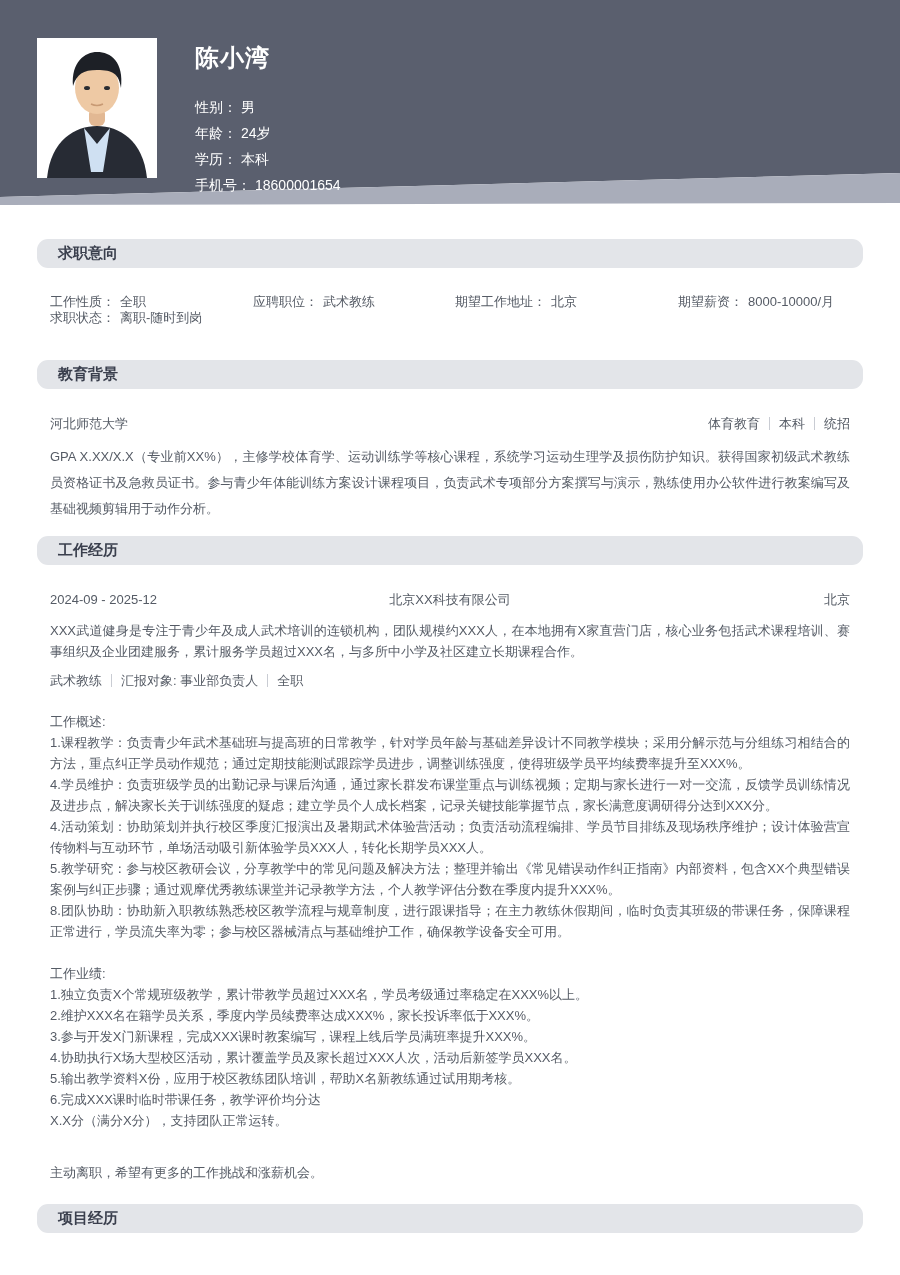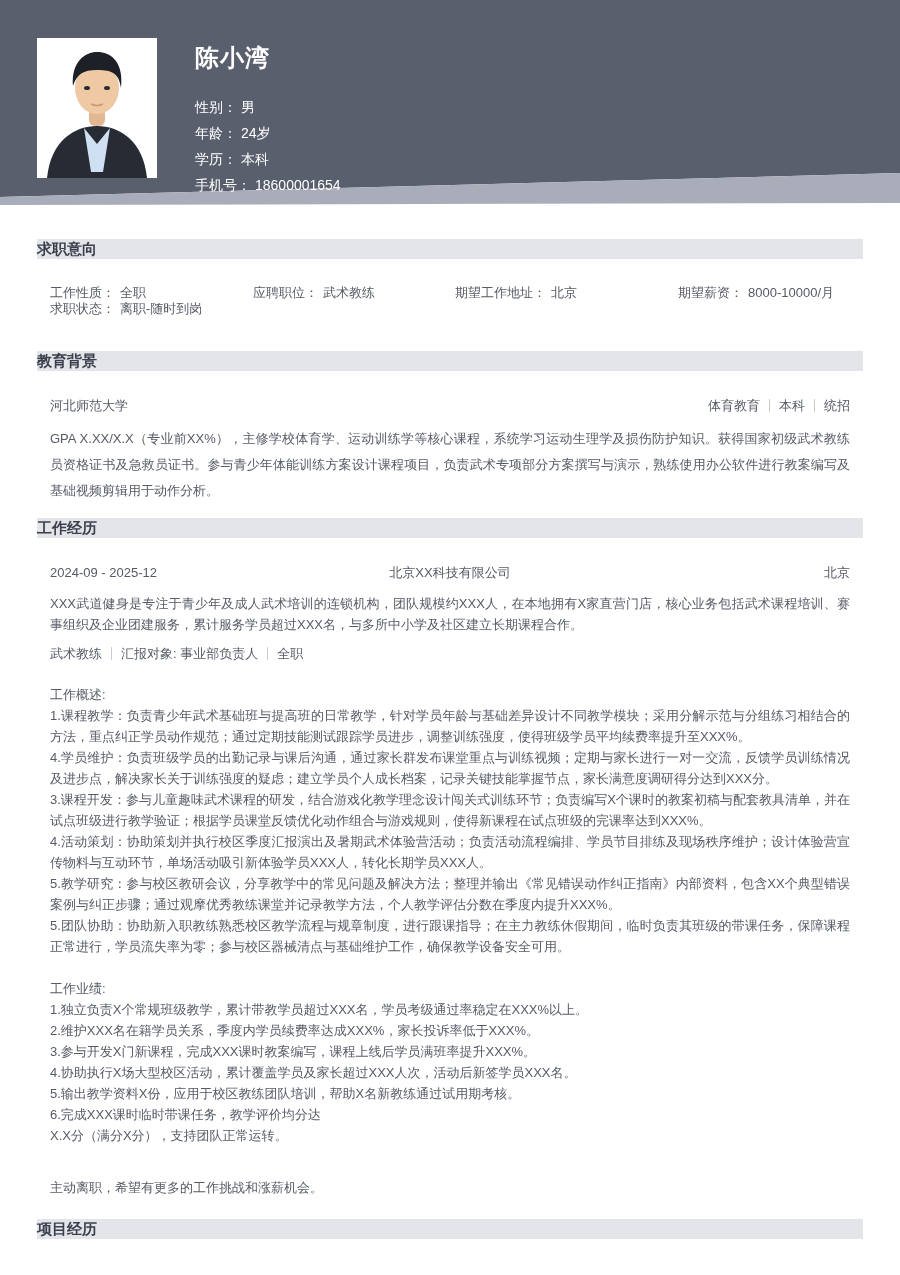--- a/index.html
+++ b/index.html
@@ -27,22 +27,22 @@
   .header-info { position:absolute; left:195px; top:42px; right:40px; color:#ffffff; }
   .person-name { font-size:24px; font-weight:bold; letter-spacing:1px; color:#ffffff; }
   .detail-cols { display:flex; margin-top:20px; }
   .detail-col { display:flex; flex-direction:column; }
   .detail-col.left { width:235px; }
   .detail-pair { font-size:14px; height:26px; line-height:26px; white-space:nowrap; }
   .detail-pair .lbl { margin-right:4px; }
   
   .content { margin:0 37px; }
   .section-bar {
-    height:20px; background:#e3e5e9; border-radius:0;
-    display:flex; align-items:center; 
+    height:29px; background:#e3e5e9; border-radius:11px;
+    display:flex; align-items:center; padding-left:21px;
     font-size:15px; font-weight:bold; color:#3a3f4d;
   }
   .sec-jobintent { margin-top:33px; }
   .sec-edu      { margin-top:34px; }
   .sec-work     { margin-top:14px; }
   .sec-project  { margin-top:21px; }
   .section-body { padding:0 13px; font-size:13px; }
   
   .intent-grid {
     margin-top:26px;
@@ -149,24 +149,23 @@
       </div>
       <p class="work-intro">XXX武道健身是专注于青少年及成人武术培训的连锁机构，团队规模约XXX人，在本地拥有X家直营门店，核心业务包括武术课程培训、赛事组织及企业团建服务，累计服务学员超过XXX名，与多所中小学及社区建立长期课程合作。</p>
       <div class="role-line tagline">
         <span>武术教练</span><span class="vsep"></span><span>汇报对象: 事业部负责人</span><span class="vsep"></span><span>全职</span>
       </div>
 
       <div class="work-block">
         <p>工作概述:</p>
         <p>1.课程教学：负责青少年武术基础班与提高班的日常教学，针对学员年龄与基础差异设计不同教学模块；采用分解示范与分组练习相结合的方法，重点纠正学员动作规范；通过定期技能测试跟踪学员进步，调整训练强度，使得班级学员平均续费率提升至XXX%。</p>
         <p>4.学员维护：负责班级学员的出勤记录与课后沟通，通过家长群发布课堂重点与训练视频；定期与家长进行一对一交流，反馈学员训练情况及进步点，解决家长关于训练强度的疑虑；建立学员个人成长档案，记录关键技能掌握节点，家长满意度调研得分达到XXX分。</p>
-        <p>3.课程开发：参与儿童趣味武术课程的研发，结合游戏化教学理念设计闯关式训练环节；负责编写X个课时的教案初稿与配套教具清单，并在试点班级进行教学验证；根据学员课堂反馈优化动作组合与游戏规则，使得新课程在试点班级的完课率达到XXX%。</p>
         <p>4.活动策划：协助策划并执行校区季度汇报演出及暑期武术体验营活动；负责活动流程编排、学员节目排练及现场秩序维护；设计体验营宣传物料与互动环节，单场活动吸引新体验学员XXX人，转化长期学员XXX人。</p>
         <p>5.教学研究：参与校区教研会议，分享教学中的常见问题及解决方法；整理并输出《常见错误动作纠正指南》内部资料，包含XX个典型错误案例与纠正步骤；通过观摩优秀教练课堂并记录教学方法，个人教学评估分数在季度内提升XXX%。</p>
-        <p>5.团队协助：协助新入职教练熟悉校区教学流程与规章制度，进行跟课指导；在主力教练休假期间，临时负责其班级的带课任务，保障课程正常进行，学员流失率为零；参与校区器械清点与基础维护工作，确保教学设备安全可用。</p>
+        <p>8.团队协助：协助新入职教练熟悉校区教学流程与规章制度，进行跟课指导；在主力教练休假期间，临时负责其班级的带课任务，保障课程正常进行，学员流失率为零；参与校区器械清点与基础维护工作，确保教学设备安全可用。</p>
       </div>
 
       <div class="work-block results-block">
         <p>工作业绩:</p>
         <p>1.独立负责X个常规班级教学，累计带教学员超过XXX名，学员考级通过率稳定在XXX%以上。</p>
         <p>2.维护XXX名在籍学员关系，季度内学员续费率达成XXX%，家长投诉率低于XXX%。</p>
         <p>3.参与开发X门新课程，完成XXX课时教案编写，课程上线后学员满班率提升XXX%。</p>
         <p>4.协助执行X场大型校区活动，累计覆盖学员及家长超过XXX人次，活动后新签学员XXX名。</p>
         <p>5.输出教学资料X份，应用于校区教练团队培训，帮助X名新教练通过试用期考核。</p>
         <p>6.完成XXX课时临时带课任务，教学评价均分达</p>

